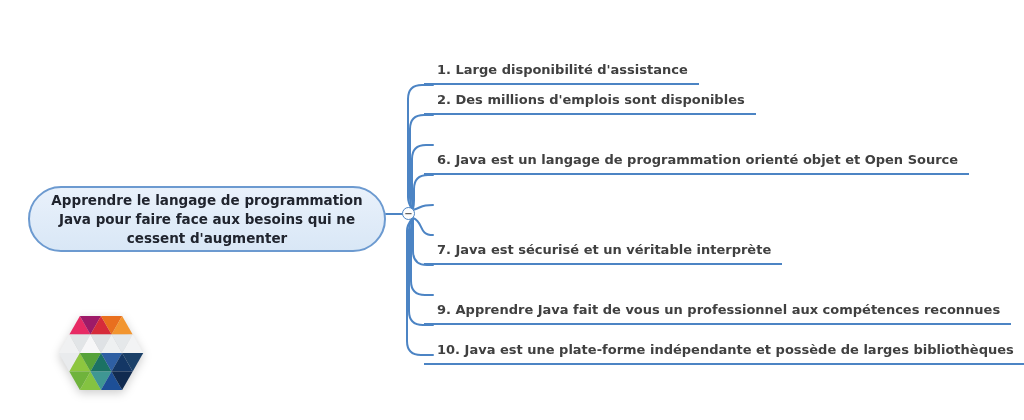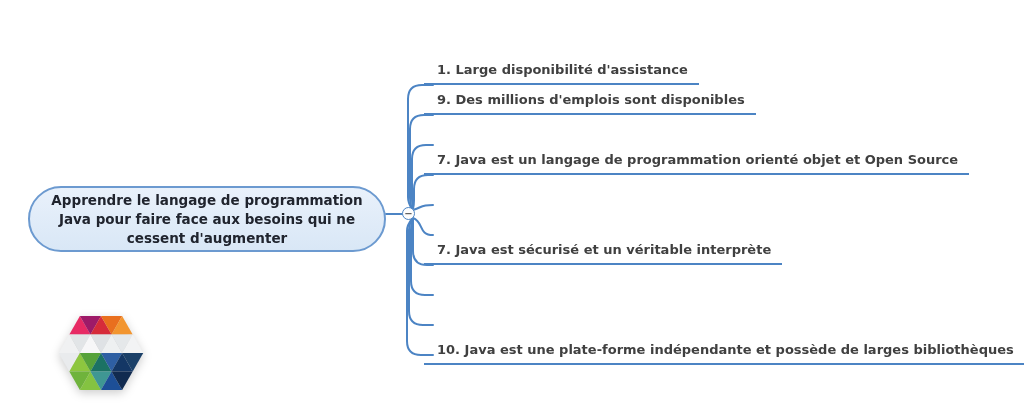--- a/index.html
+++ b/index.html
@@ -68,23 +68,24 @@
 
   <div class="central-node">
     <span>Apprendre le langage de programmation Java pour faire face aux besoins qui ne cessent d'augmenter</span>
   </div>
 
   <div class="toggle">
     <span>−</span>
   </div>
 
   <div class="branch" style="top:61px"><span>1. Large disponibilité d'assistance</span></div>
-  <div class="branch" style="top:91px"><span>9. Des millions d'emplois sont disponibles</span></div>
-  <div class="branch" style="top:151px"><span>7. Java est un langage de programmation orienté objet et Open Source</span></div>
+  <div class="branch" style="top:91px"><span>2. Des millions d'emplois sont disponibles</span></div>
+  <div class="branch" style="top:151px"><span>6. Java est un langage de programmation orienté objet et Open Source</span></div>
   <div class="branch" style="top:241px"><span>7. Java est sécurisé et un véritable interprète</span></div>
+  <div class="branch" style="top:301px"><span>9. Apprendre Java fait de vous un professionnel aux compétences reconnues</span></div>
   <div class="branch" style="top:341px"><span>10. Java est une plate-forme indépendante et possède de larges bibliothèques</span></div>
 
   <svg class="logo" width="90" height="88" viewBox="0 0 100 100">
     <g>
       <polygon points="26,8 38,29 14,29" fill="#e72a64"></polygon>
       <polygon points="26,8 50,8 38,29" fill="#9e1a68"></polygon>
       <polygon points="50,8 62,29 38,29" fill="#d62b3a"></polygon>
       <polygon points="50,8 74,8 62,29" fill="#e96f1e"></polygon>
       <polygon points="74,8 86,29 62,29" fill="#f2952f"></polygon>
       <polygon points="14,29 26,50 2,50" fill="#f0f1f2"></polygon>

